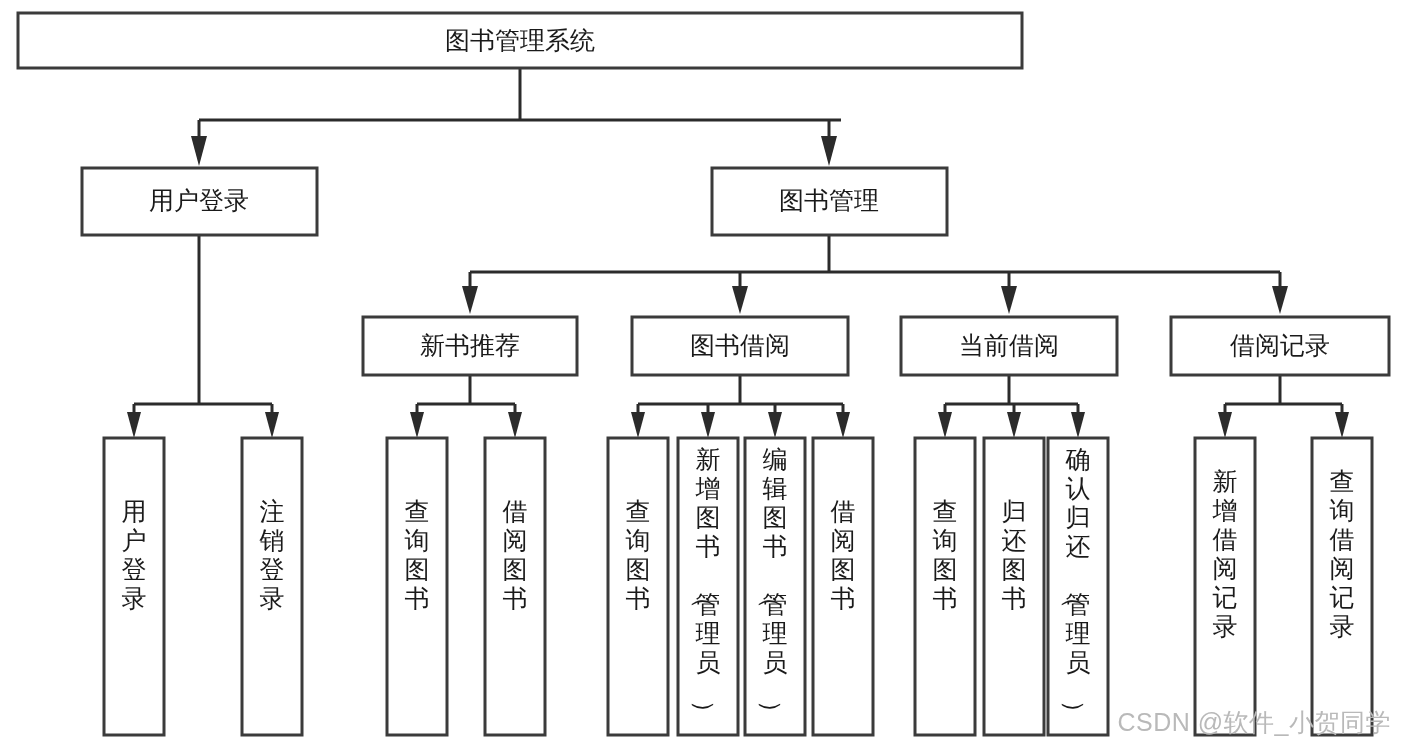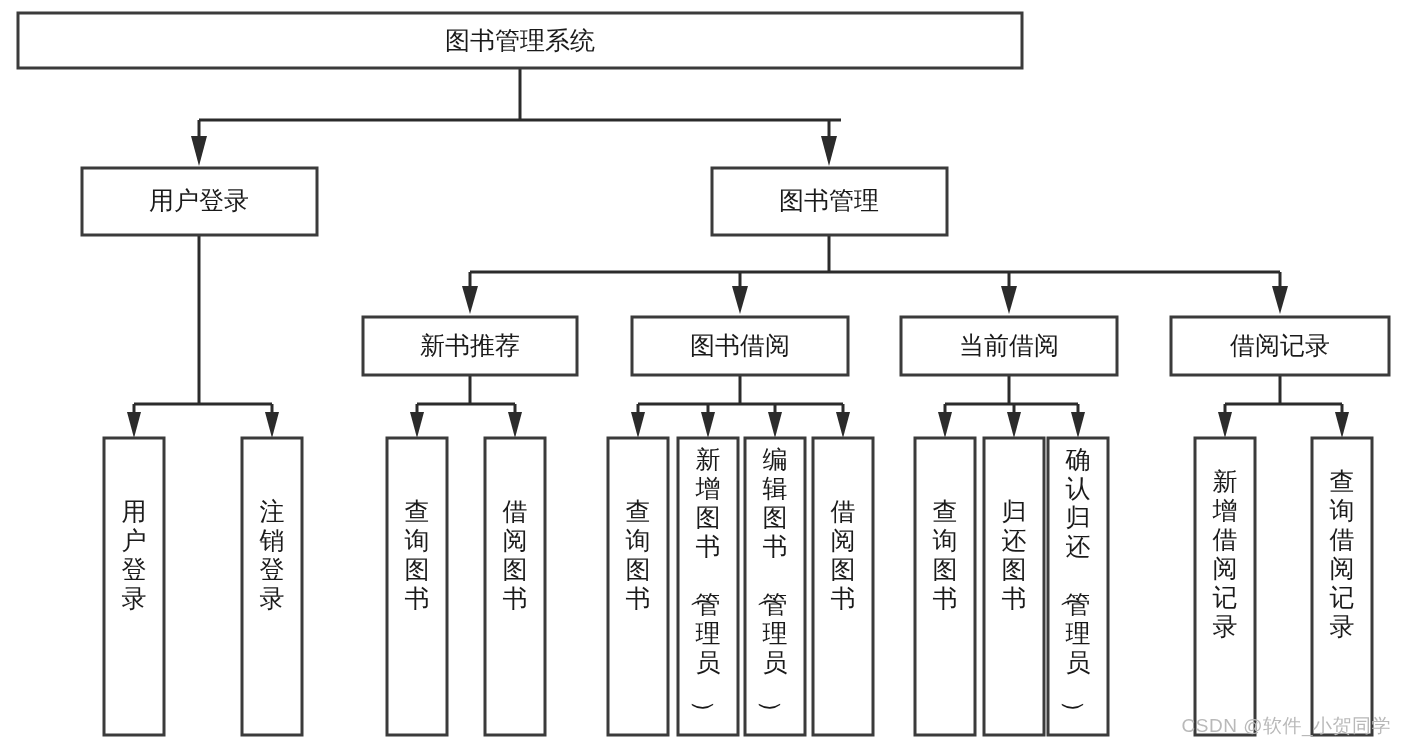--- a/index.html
+++ b/index.html
@@ -52,21 +52,21 @@
     font-family: "Liberation Sans", "DejaVu Sans", sans-serif;
     font-size: 25px;
     fill: #1a1a1a;
     text-anchor: middle;
   }
   .watermark {
     position: absolute;
     right: 14px;
     bottom: 8px;
     font-family: "Liberation Sans", "DejaVu Sans", sans-serif;
-    font-size: 19px;
+    font-size: 25px;
     color: #b9b9b9;
     letter-spacing: 0.5px;
     white-space: nowrap;
     pointer-events: none;
   }
 </style>
 </head>
 <body>
 
 <div id="diagram-root">

